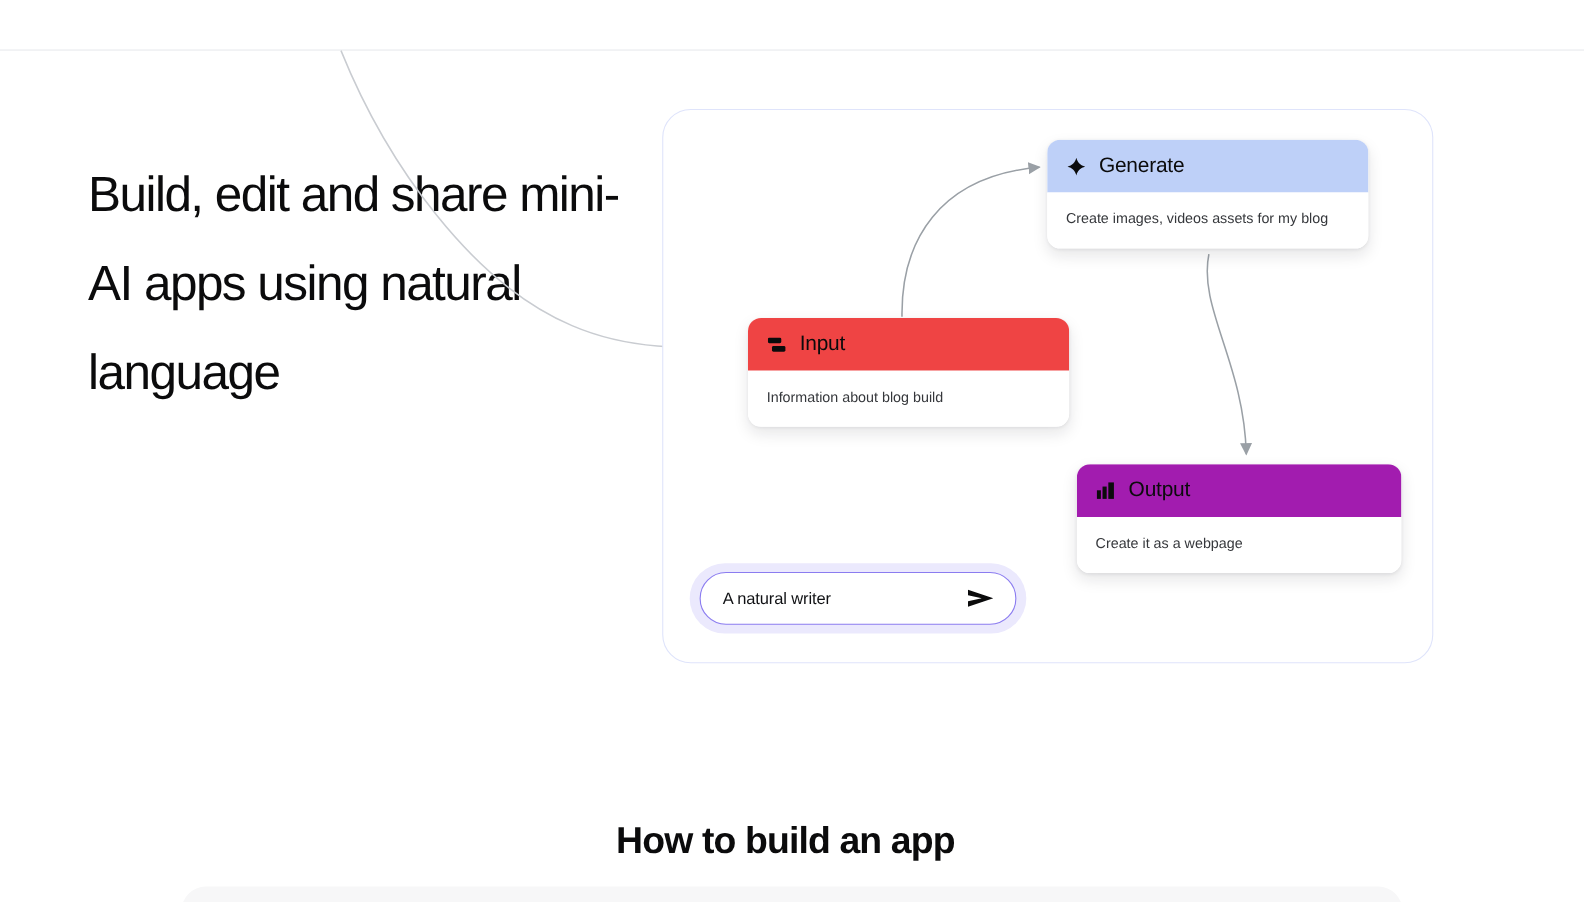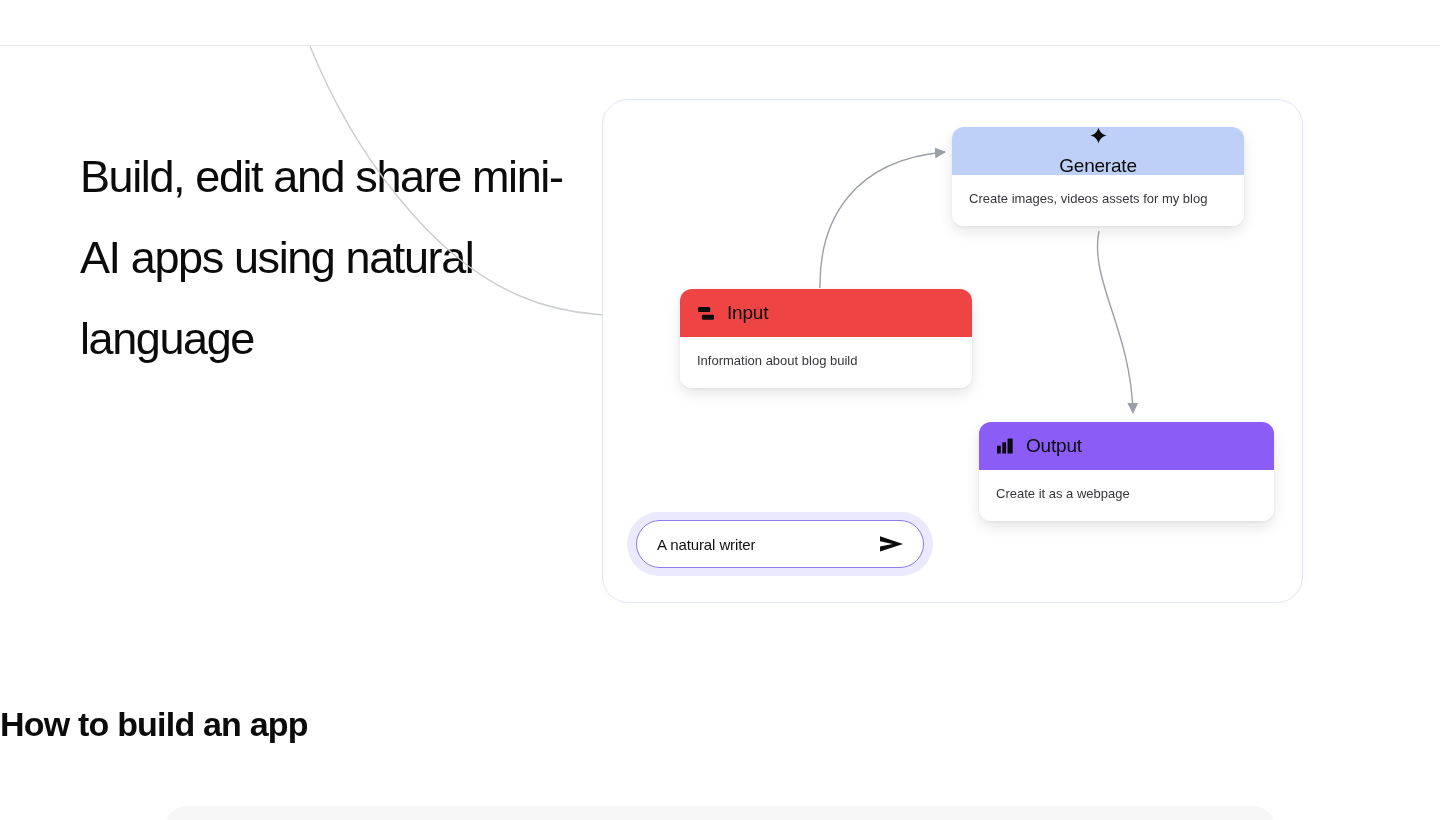--- a/index.html
+++ b/index.html
@@ -108,22 +108,23 @@
     flex: 1;
     font-size: 15px;
     color: #101114;
     letter-spacing: -.1px;
   }
   .send-icon { display: flex; align-items: center; }
 
   
   .section-heading {
     position: absolute;
-    left: 0; top: 705px;
+    left: 0; top: 745px;
     width: 1428px;
+    text-align: center;
     font-size: 34px;
     letter-spacing: -.8px;
     color: #0b0b0c;
   }
 
   
   .bottom-panel {
     position: absolute;
     left: 165px; top: 806px;
     width: 1110px; height: 60px;
@@ -159,21 +160,21 @@
   <div class="diagram">
 
     <svg style="position:absolute;left:0;top:0;width:701px;height:504px;pointer-events:none;" viewBox="0 0 701 504" width="701" height="504" aria-hidden="true">
 
       <path d="M 217,188 C 216,120 250,60 342,52" fill="none" stroke="#9aa0a6" stroke-width="1.4" marker-end="url(#arrowRight2)"></path>
 
       <path d="M 496,131 C 486,180 528,230 530,313" fill="none" stroke="#9aa0a6" stroke-width="1.4" marker-end="url(#arrowDown)"></path>
     </svg>
 
     <div class="node node-generate">
-      <div class="node-header" style="background:#bed0f8;flex-direction:column;">
+      <div class="node-header" style="background:#bed0f8;">
         <span class="node-icon">
           <svg width="17" height="17" viewBox="0 0 20 20" aria-hidden="true">
             <path d="M10 0.6 C10.9 5.3 14.7 9.1 19.4 10 C14.7 10.9 10.9 14.7 10 19.4 C9.1 14.7 5.3 10.9 0.6 10 C5.3 9.1 9.1 5.3 10 0.6 Z" fill="#0b0b0c"></path>
           </svg>
         </span>
         <span class="node-title">Generate</span>
       </div>
       <div class="node-body">Create images, videos assets for my blog</div>
     </div>
 
@@ -184,21 +185,21 @@
             <rect x="0" y="1" width="13" height="5.4" rx="1.4" fill="#0b0b0c"></rect>
             <rect x="4" y="9.2" width="13" height="5.4" rx="1.4" fill="#0b0b0c"></rect>
           </svg>
         </span>
         <span class="node-title">Input</span>
       </div>
       <div class="node-body">Information about blog build</div>
     </div>
 
     <div class="node node-output">
-      <div class="node-header" style="background:#8b5cf6;text-align:center;">
+      <div class="node-header" style="background:#a21caf;text-align:center;">
         <span class="node-icon">
           <svg width="17" height="16" viewBox="0 0 18 17" aria-hidden="true">
             <rect x="0" y="8.2" width="4" height="8.3" fill="#0b0b0c"></rect>
             <rect x="5.6" y="4.6" width="4" height="11.9" fill="#0b0b0c"></rect>
             <rect x="11.2" y="0.6" width="5.4" height="15.9" fill="#0b0b0c"></rect>
           </svg>
         </span>
         <span class="node-title">Output</span>
       </div>
       <div class="node-body">Create it as a webpage</div>

